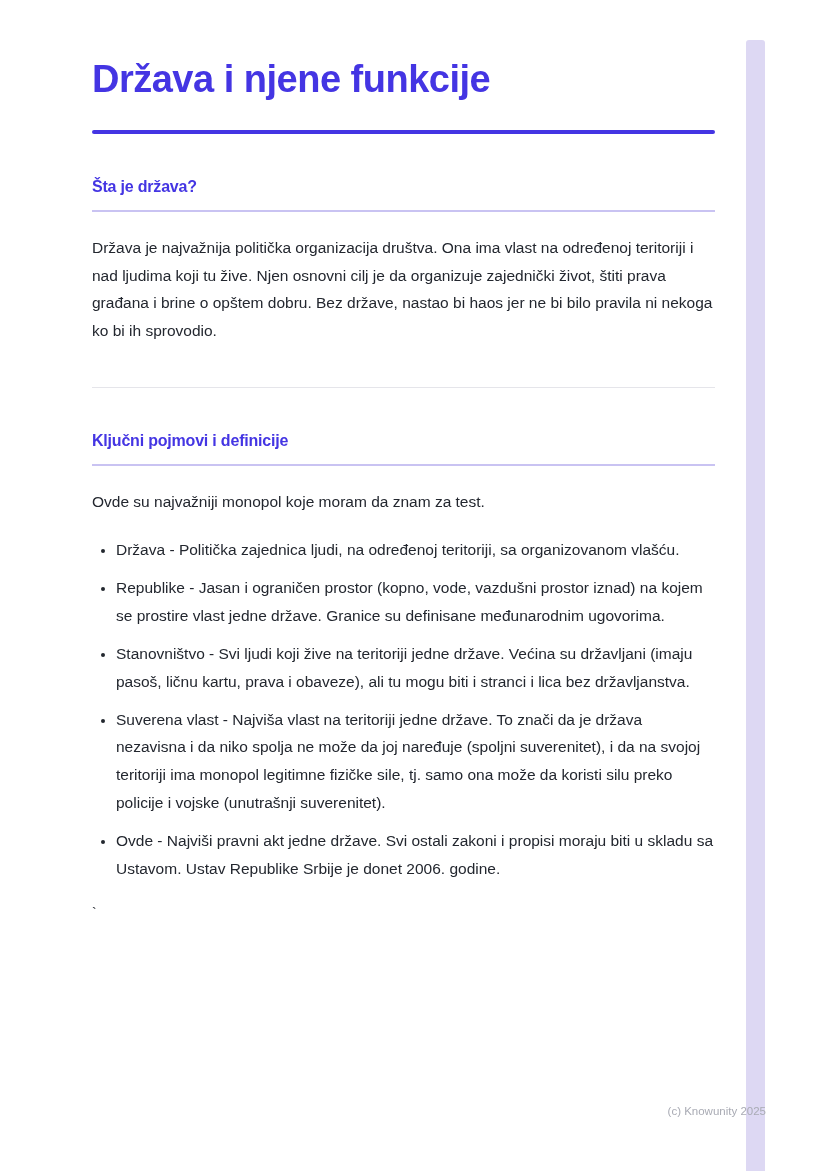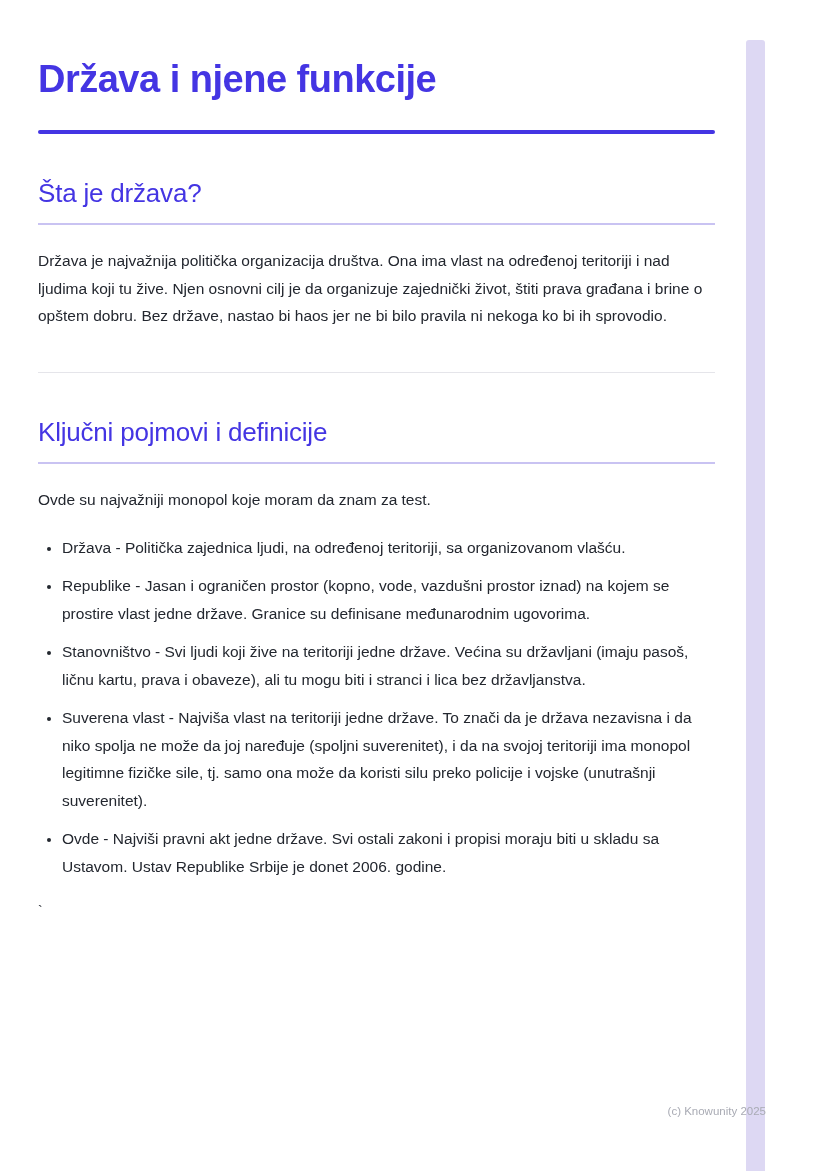--- a/index.html
+++ b/index.html
@@ -23,40 +23,41 @@
     position:absolute;
     top:40px;right:63px;
     width:19px;height:1131px;
     background:var(--stripe);
     border-radius:3px 3px 0 0;
     z-index:1;
   }
   .content{
     position:relative;
     z-index:2;
-    padding:58px 113px 0 38px;
+    padding:58px 113px 0 72px;
+    margin-left:20px;
   }
   h1.page-title{
     margin:0;
     font-size:38px;
     line-height:1.15;
     font-weight:800;
     letter-spacing:-0.5px;
     color:var(--accent);
   }
   .title-rule{
     margin-top:28px;
     height:4px;
     background:var(--accent);
     border-radius:2px;
   }
   h2.section-heading{
     margin:44px 0 0 0;
-    font-size:26px;
-    font-weight:400;
+    font-size:16px;
+    font-weight:700;
     letter-spacing:-0.2px;
     color:var(--accent);
     padding-bottom:14px;
     border-bottom:2px solid var(--heading-underline);
   }
   p.body-paragraph{
     margin:22px 0 0 0;
     font-size:15.5px;
     line-height:1.8;
     color:var(--body-text);

